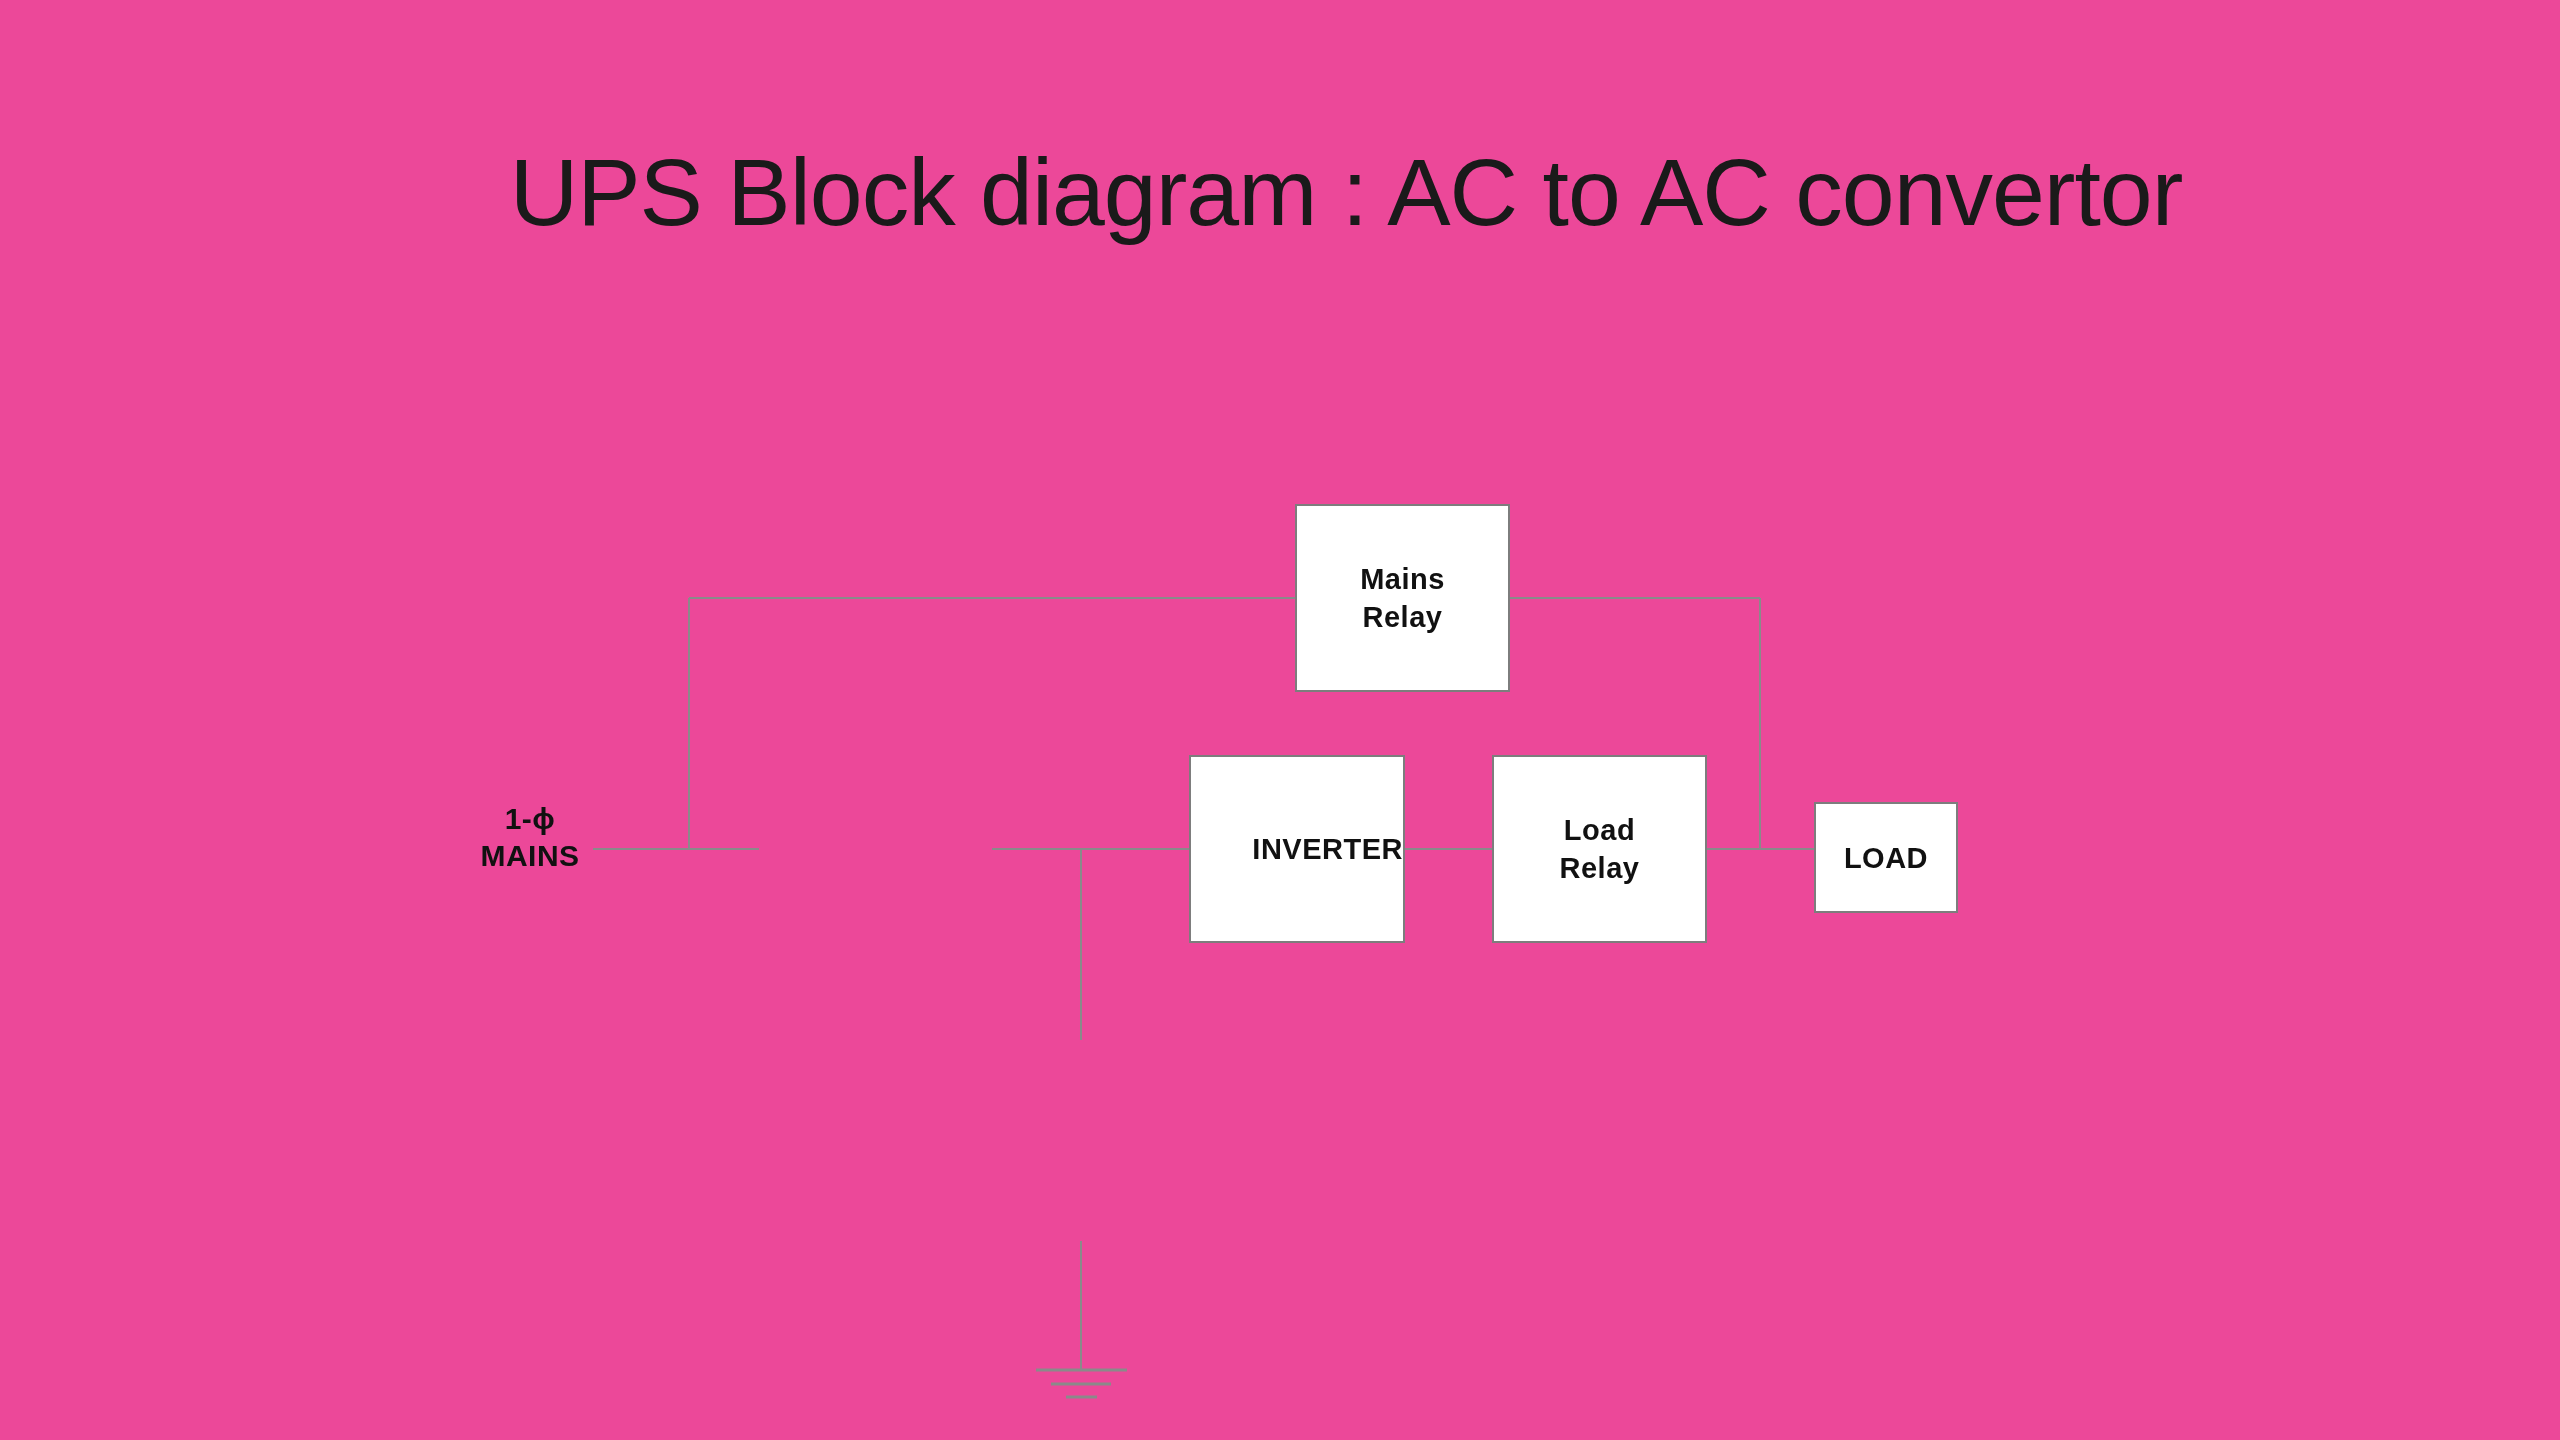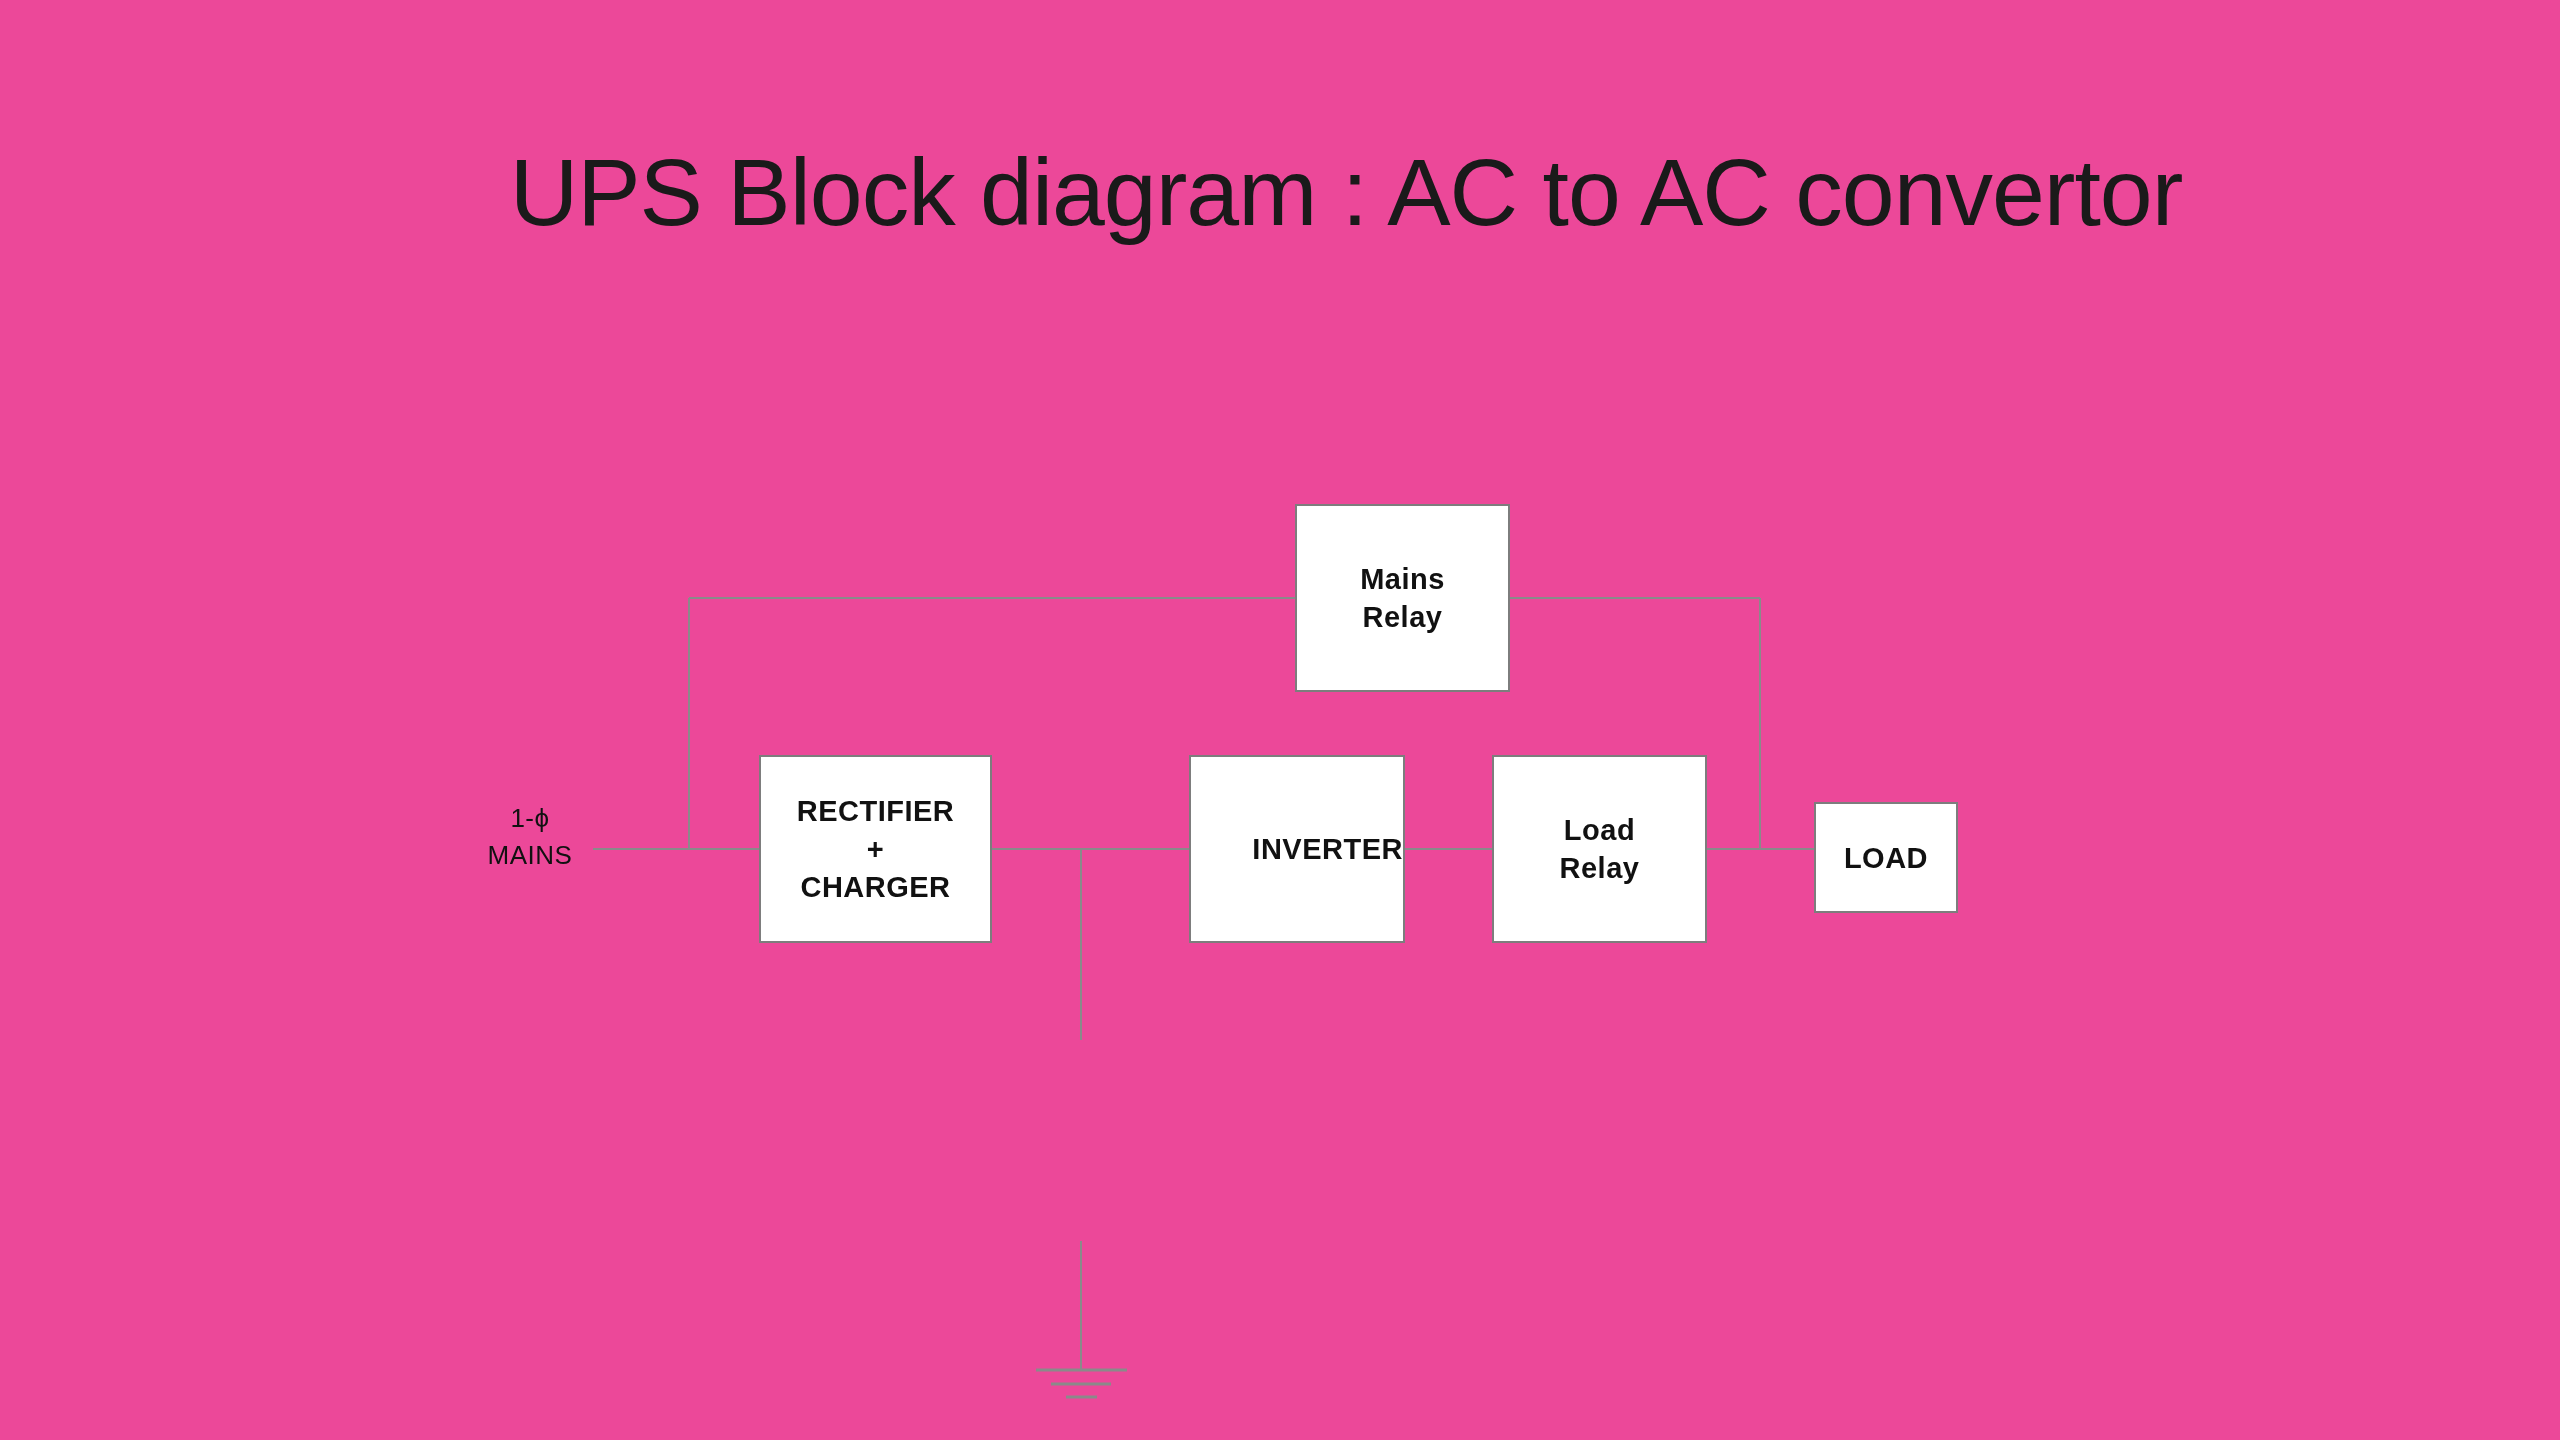--- a/index.html
+++ b/index.html
@@ -58,22 +58,22 @@
   .block-battery          { left: 991px;  top: 1040px; width: 199px; height: 201px; }
   .source-label {
     position: absolute;
     left: 455px; top: 800px;
     width: 150px;
     text-align: center;
     color: #111111;
   }
   .source-label span {
     display: block;
-    font-weight: normal;
-    font-size: 26px;
+    font-weight: bold;
+    font-size: 30px;
     line-height: 37px;
     letter-spacing: 0.5px;
   }
 </style>
 </head>
 <body>
 
 <div class="slide">
 
   <h1 class="slide-title">UPS Block diagram : AC to AC convertor</h1>
@@ -112,25 +112,20 @@
   <div class="source-label">
     <span>1-ϕ</span>
     <span>MAINS</span>
   </div>
 
   <div class="block block-mains-relay">
     <span>Mains</span>
     <span>Relay</span>
   </div>
 
-  <div class="block block-rectifier">
-    <span>RECTIFIER</span>
-    <span>+</span>
-    <span>CHARGER</span>
-  </div>
 
   <div class="block block-inverter">
     <span>INVERTER</span>
   </div>
 
   <div class="block block-load-relay">
     <span>Load</span>
     <span>Relay</span>
   </div>
 

